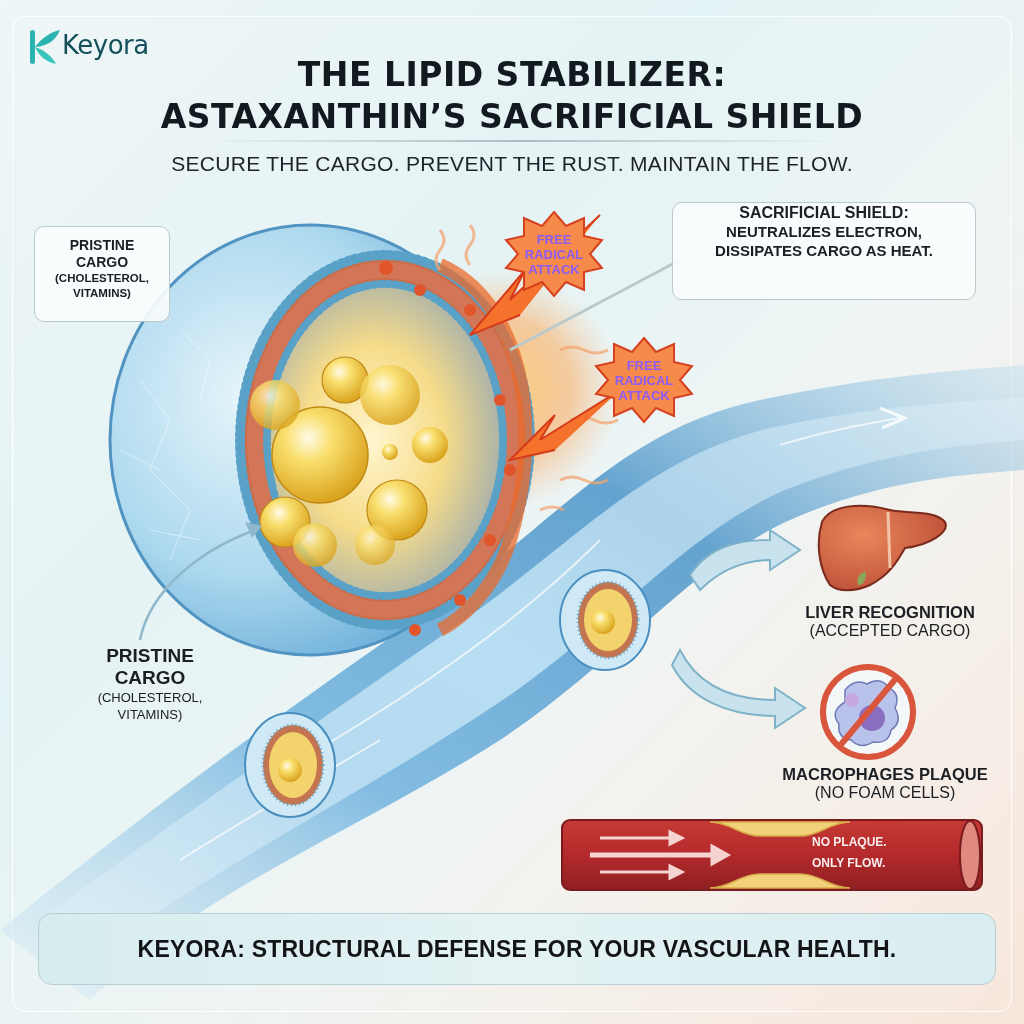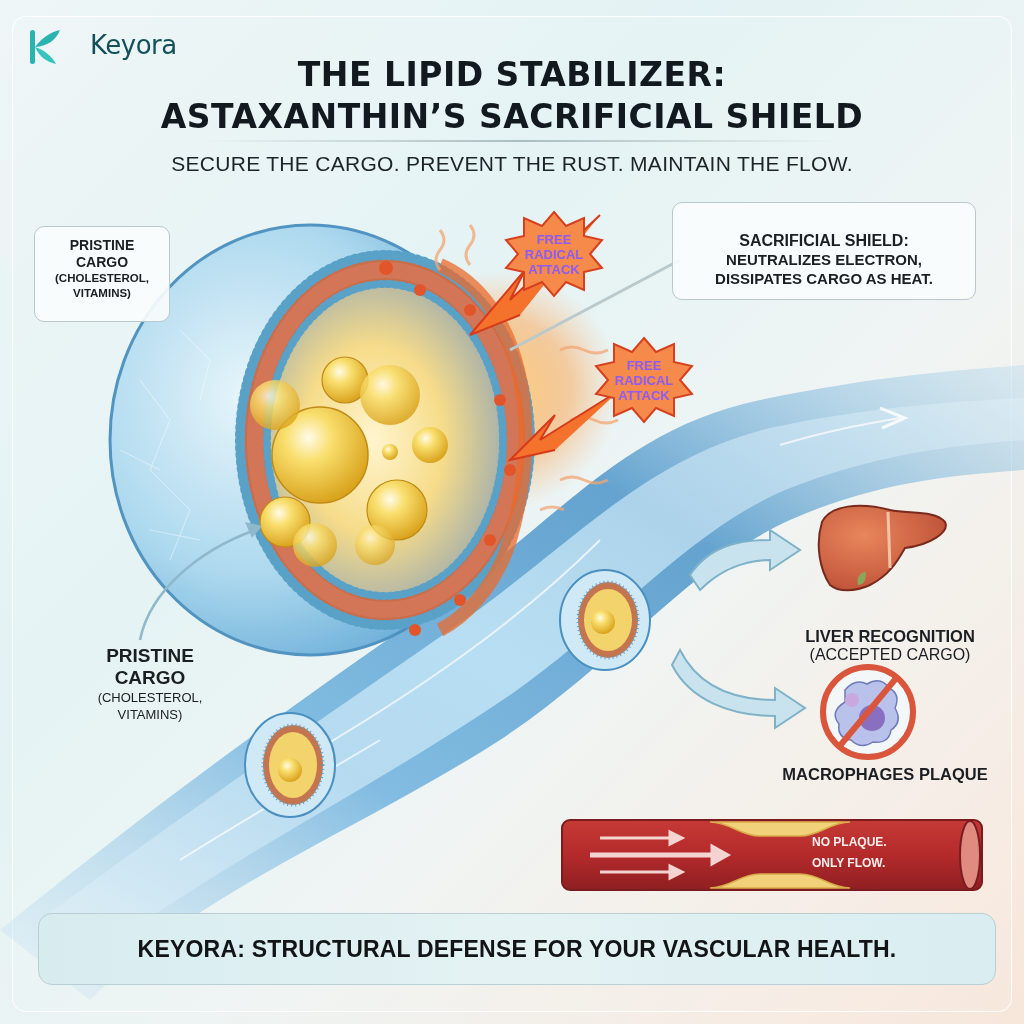--- a/index.html
+++ b/index.html
@@ -9,42 +9,42 @@
     font-family: "Liberation Sans", "DejaVu Sans", sans-serif;
     background: linear-gradient(135deg, #eef6f7 0%, #e3f2f4 35%, #eef4f3 60%, #f6ece4 85%, #f7e6da 100%);
     color: #16212a;
   }
   .frame {
     position: absolute; left: 12px; top: 16px; width: 1000px; height: 996px;
     border-radius: 14px; border: 1px solid rgba(255,255,255,0.9);
     background: rgba(255,255,255,0.08);
   }
   .abs { position: absolute; }
-  .logo { left: 26px; top: 26px; display: flex; align-items: flex-end; gap: 6px; margin-left: 28px; }
+  .logo { left: 26px; top: 26px; display: flex; align-items: flex-end; gap: 6px; }
   .logo-text { font-size: 26px; color: #14505a; font-family: "DejaVu Sans", sans-serif; letter-spacing: -0.5px; }
   .title {
     left: 0; width: 1024px; top: 54px; text-align: center;
     font-family: "DejaVu Sans", sans-serif; font-weight: bold;
     font-size: 33px; line-height: 42px; color: #121a20; letter-spacing: 0.5px;
   }
   .title-rule {
     left: 200px; top: 140px; width: 640px; height: 2px;
     background: linear-gradient(90deg, rgba(0,0,0,0), rgba(60,90,100,0.35), rgba(0,0,0,0));
   }
   .subtitle {
     left: 0; width: 1024px; top: 152px; text-align: center;
     font-size: 21px; color: #1c2329; letter-spacing: 0.3px;
   }
   .callout {
     background: rgba(248,252,252,0.92); border: 1.5px solid #b9c9cc; border-radius: 10px;
     text-align: center; font-weight: bold; color: #1b1e22;
   }
   .callout-cargo { left: 34px; top: 226px; width: 136px; height: 96px; padding-top: 10px; font-size: 14px; line-height: 17px; }
   .callout-cargo .small { font-size: 11.5px; line-height: 15px; }
-  .callout-shield { left: 672px; top: 202px; width: 304px; height: 98px; padding-top: 28px; font-size: 15px; line-height: 19px; }
+  .callout-shield { left: 672px; top: 202px; width: 304px; height: 98px; padding-top: 0; font-size: 15px; line-height: 19px; }
   .callout-shield .head { font-size: 16px; }
   .burst-label {
     text-align: center; font-weight: bold; font-size: 13px; line-height: 15px; color: #8b5cf6;
   }
   .cargo-bottom { left: 60px; top: 645px; width: 180px; text-align: center; font-weight: bold; color: #1b1e22; }
   .cargo-bottom .big { font-size: 19px; line-height: 22px; }
   .cargo-bottom .small { font-size: 13px; line-height: 17px; font-weight: normal; }
   .outcome { text-align: center; color: #1b1e22; }
   .outcome .big { font-size: 16.5px; font-weight: bold; line-height: 20px; }
   .outcome .small { font-size: 16px; line-height: 17px; }
@@ -270,26 +270,27 @@
   <div>ATTACK</div>
 </div>
 
 <div class="abs cargo-bottom">
   <div class="big">PRISTINE</div>
   <div class="big">CARGO</div>
   <div class="small">(CHOLESTEROL,</div>
   <div class="small">VITAMINS)</div>
 </div>
 
-<div class="abs outcome" style="left:770px; top:602px; width:240px;margin-top:24px;">
+<div class="abs outcome" style="left:770px; top:602px; width:240px;">
   <div class="big">LIVER RECOGNITION</div>
   <div class="small">(ACCEPTED CARGO)</div>
 </div>
 <div class="abs outcome" style="left:754px; top:764px; width:262px;">
   <div class="big">MACROPHAGES PLAQUE</div>
+  <div class="small">(NO FOAM CELLS)</div>
 </div>
 
 <div class="abs plaque-text">
   <div>NO PLAQUE.</div>
   <div>ONLY FLOW.</div>
 </div>
 
 <div class="abs banner">
   <span>KEYORA: STRUCTURAL DEFENSE FOR YOUR VASCULAR HEALTH.</span>
 </div>

